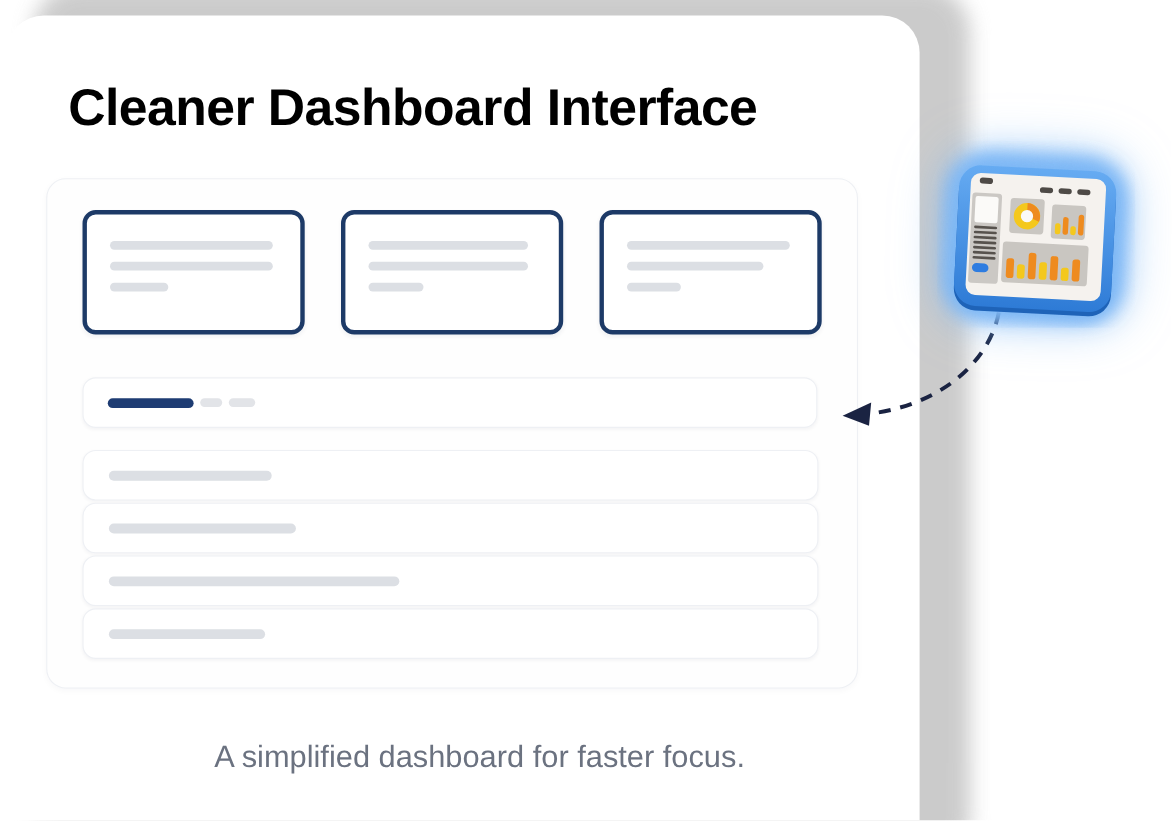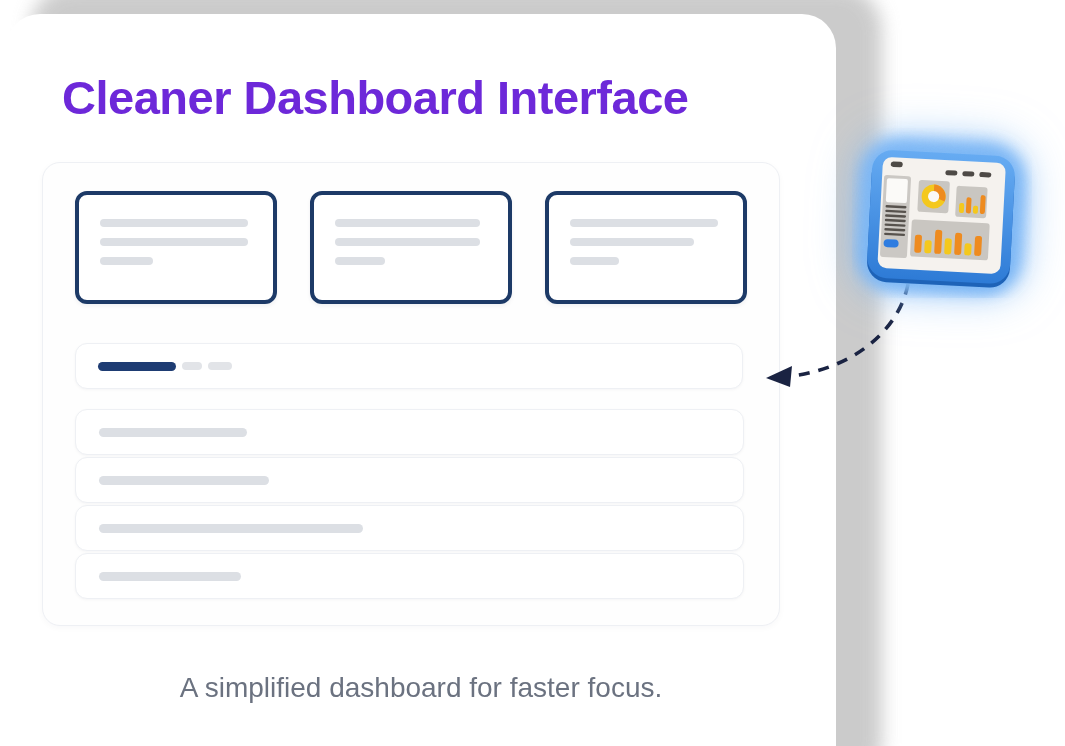--- a/index.html
+++ b/index.html
@@ -7,21 +7,21 @@
               font-family:"Liberation Sans", sans-serif; }
   .stage { position:relative; width:1065px; height:746px; background:#ffffff; overflow:hidden; }
 
   
   .sheet-shadow { position:absolute; left:30px; top:-14px; width:852px; height:800px;
                   background:#bfbfbf; border-radius:44px; filter:blur(9px); opacity:.8; }
   .sheet { position:absolute; left:6px; top:14px; width:830px; height:760px;
            background:#ffffff; border-radius:34px 34px 0 0; }
 
   .page-title { position:absolute; left:56px; top:56px; font-size:47px; font-weight:600;
-                letter-spacing:-0.5px; color:#6d28d9; }
+                letter-spacing:-0.5px; color:#000000; }
 
   
   .panel { position:absolute; left:36px; top:148px; width:738px; height:464px;
            background:#fefefe; border:1.5px solid #eef0f4; border-radius:18px;
            box-shadow:0 2px 6px rgba(20,30,60,.03); padding:28px 32px 0 32px; }
 
   .stat-cards { display:flex; gap:33px; }
   .stat-card { width:202px; height:113px; background:#ffffff; border:4px solid #1d3a67;
                border-radius:12px; padding:24px 0 0 21px;
                box-shadow:0 2px 4px rgba(20,30,60,.06); }
@@ -33,21 +33,21 @@
                 display:flex; align-items:center; padding-left:22px; }
   .pill-active { height:9px; border-radius:4.5px; background:#1e3c73; }
   .pill-gray { height:8px; border-radius:4px; background:#e2e4e8; margin-left:6px; }
 
   .list-rows { margin-top:20px; display:flex; flex-direction:column; gap:2px; width:669px; }
   .list-row { height:46px; background:#ffffff; border:1.5px solid #eef0f4; border-radius:12px;
               box-shadow:0 1px 3px rgba(20,30,60,.04);
               display:flex; align-items:center; padding-left:23px; }
   .row-skel { height:9px; border-radius:4.5px; background:#dcdfe4; }
 
-  .caption { position:absolute; left:0; top:658px; width:830px; text-align:center;
+  .caption { position:absolute; left:15px; top:658px; width:830px; text-align:center;
              font-size:28px; color:#6b7280; }
 
   
   .overlay-svg { position:absolute; left:0; top:0; pointer-events:none; }
   .icon-wrap { position:absolute; left:852px; top:128px; width:180px; height:170px; }
   .icon-svg { filter: drop-shadow(0 0 8px rgba(125,183,245,.95))
                       drop-shadow(0 0 20px rgba(125,183,245,.6)); }
 </style>
 </head>
 <body>

